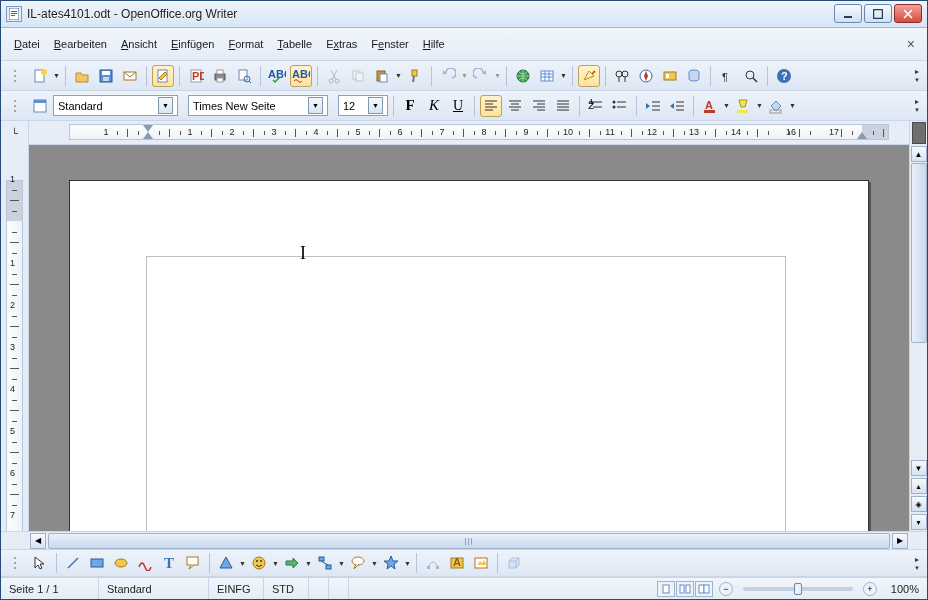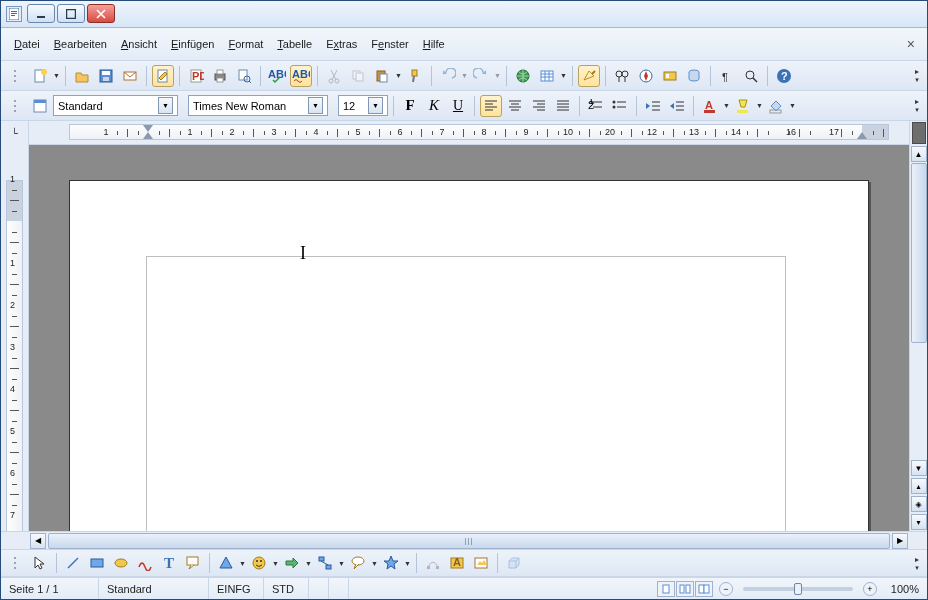--- a/index.html
+++ b/index.html
@@ -86,20 +86,21 @@
 
 <div class="titlebar">
   <div class="doc-icon">
     <svg width="10" height="12">
         <rect x="0" y="0" width="10" height="12" fill="#fff" stroke="#3b6aa0"></rect>
         <rect x="2" y="3" width="6" height="1" fill="#3b6aa0"></rect>
         <rect x="2" y="5" width="6" height="1" fill="#3b6aa0"></rect>
         <rect x="2" y="7" width="4" height="1" fill="#3b6aa0"></rect>
       </svg>
   </div>
+  <div class="title">IL-ates4101.odt - OpenOffice.org Writer</div>
   <div class="winbtns">
     <div class="winbtn">
         <svg width="10" height="10">
           <rect x="1" y="7" width="8" height="2" fill="#2b3c52"></rect>
         </svg>
       </div>
     <div class="winbtn">
         <svg width="10" height="10">
           <rect x="0.5" y="0.5" width="9" height="9" fill="none" stroke="#2b3c52" stroke-width="1.5"></rect>
         </svg>
@@ -331,21 +332,21 @@
         <rect x="2" y="2" width="12" height="12" fill="#fff" stroke="#6b8aaf"></rect>
         <rect x="2" y="2" width="12" height="3" fill="#5b8ed4"></rect>
       </svg>
     </div>
   <div class="fmt-select" style="width:125px">
     <span>Standard</span>
     <span class="dd">▼</span>
   </div>
   <div style="width:6px"></div>
   <div class="fmt-select" style="width:140px">
-    <span>Times New Roman</span>
+    <span>Times New Seite</span>
     <span class="dd">▼</span>
   </div>
   <div style="width:6px"></div>
   <div class="fmt-select" style="width:50px">
     <span>12</span>
     <span class="dd">▼</span>
   </div>
   <div class="tb-sep"></div>
   <div class="tb-btn">
       <span style="font-family:serif;font-weight:bold;font-size:15px">F</span>
@@ -461,21 +462,21 @@
           <div class="num" style="left: 120px;">1</div>
           <div class="num" style="left: 162px;">2</div>
           <div class="num" style="left: 204px;">3</div>
           <div class="num" style="left: 246px;">4</div>
           <div class="num" style="left: 288px;">5</div>
           <div class="num" style="left: 330px;">6</div>
           <div class="num" style="left: 372px;">7</div>
           <div class="num" style="left: 414px;">8</div>
           <div class="num" style="left: 456px;">9</div>
           <div class="num" style="left: 498px;">10</div>
-          <div class="num" style="left: 540px;">20</div>
+          <div class="num" style="left: 540px;">11</div>
           <div class="num" style="left: 582px;">12</div>
           <div class="num" style="left: 624px;">13</div>
           <div class="num" style="left: 666px;">14</div>
           <div class="num" style="left: 708px; margin-top: 24px;">15</div>
           <div class="num" style="left: 721px;">16</div>
           <div class="num" style="left: 764px; text-align: center;">17</div>
           <div class="tick" style="left: 46.5px; top: 6px; height: 4px;"></div>
           <div class="tick" style="left: 57px; top: 4px; height: 8px;"></div>
           <div class="tick" style="left: 67.5px; top: 6px; height: 4px;"></div>
           <div class="tick" style="left: 88.5px; top: 6px; height: 4px;"></div>

